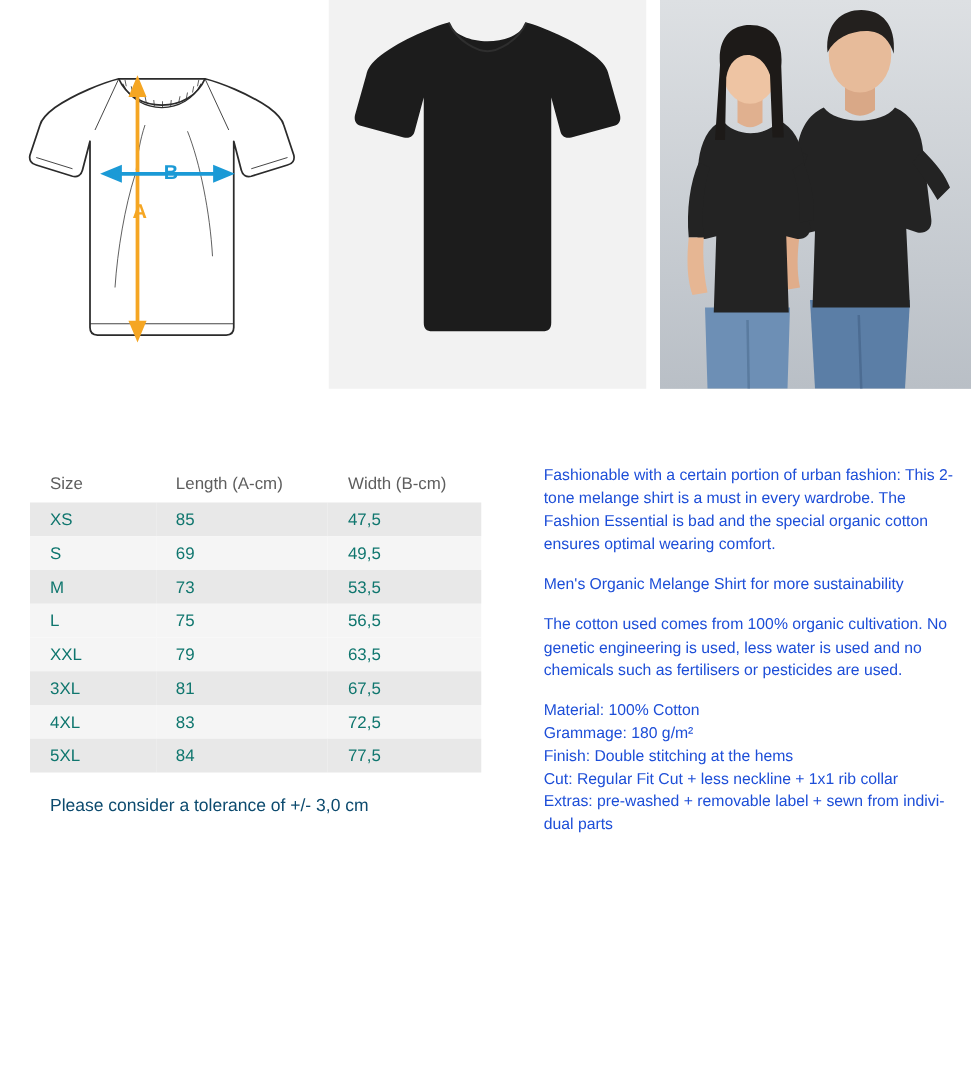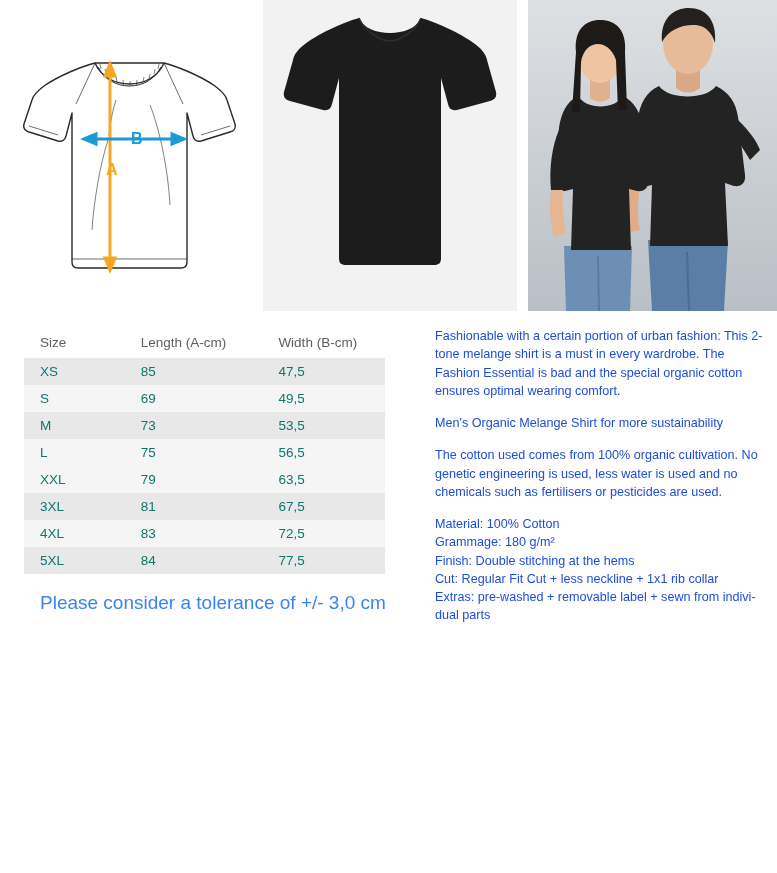--- a/index.html
+++ b/index.html
@@ -60,21 +60,21 @@
   
   .model-bg {
     position: absolute; left: 0; top: 0; width: 249px; height: 311px;
     background: linear-gradient(170deg, #d8dce0 0%, #c6cbd1 45%, #b9bfc6 100%);
   }
 
   
   .content {
     display: flex;
     padding: 0;
-    margin-top: 16px;
+    margin-top: 60px;
   }
   .left-col {
     width: 385px;
     margin-left: 24px;
   }
   table.size-table {
     border-collapse: collapse;
     width: 361px;
     font-size: 13.5px;
   }
@@ -92,22 +92,22 @@
   }
   table.size-table thead tr { background: #ffffff; }
   table.size-table tbody tr.odd { background: #e8e8e8; }
   table.size-table tbody tr.even { background: #f5f5f5; }
   .col-size { width: 98px; }
   .col-length { width: 140px; }
   .col-width { width: 123px; }
 
   .tolerance {
     margin: 18px 0 0 16px;
-    font-size: 19px;
-    color: #3b82f6;
+    font-size: 14px;
+    color: #0c4a6e;
   }
 
   .right-col {
     margin-left: 26px;
     width: 330px;
     font-size: 12.6px;
     line-height: 1.45;
     color: #1d4ed8;
   }
   .right-col p { margin: 0 0 14px 0; }

